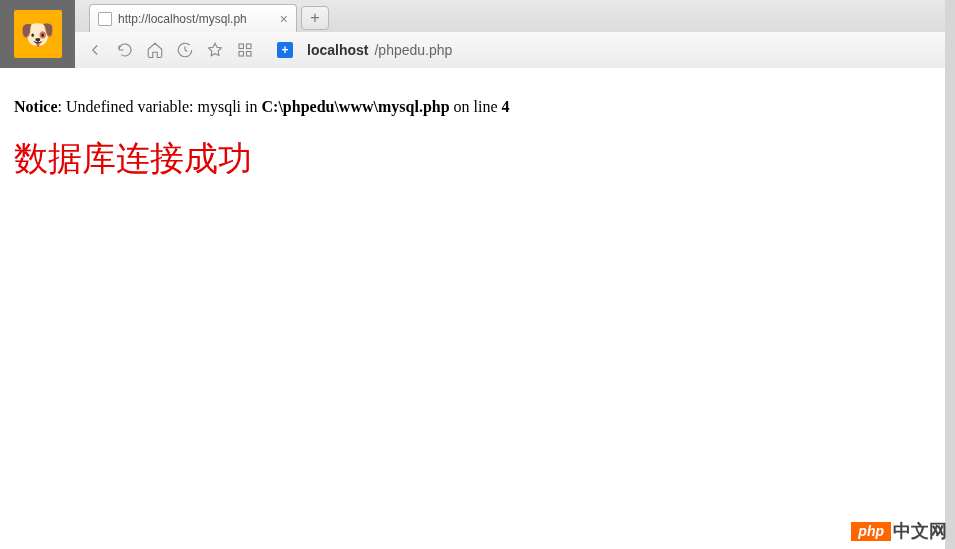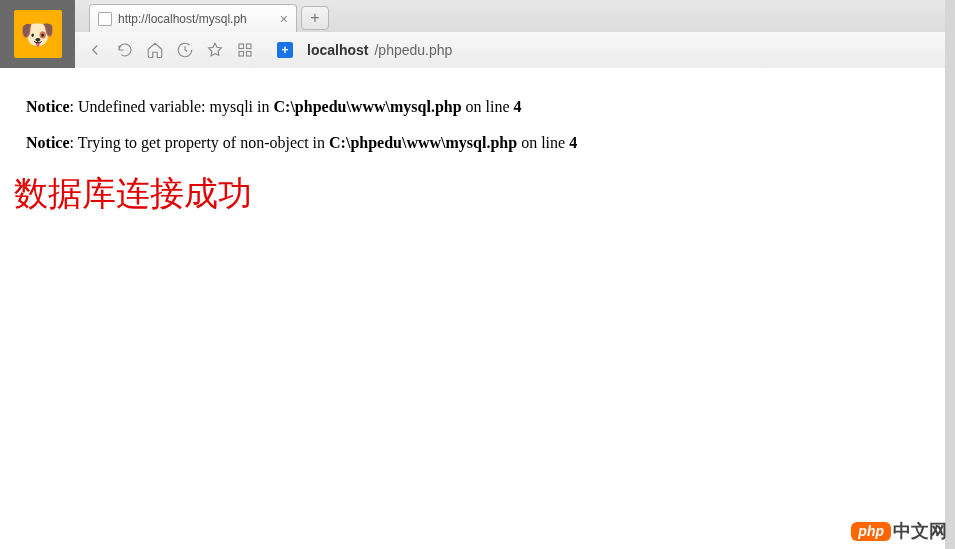--- a/index.html
+++ b/index.html
@@ -116,21 +116,21 @@
     .url-path { color:#666; }
     .content {
       position:absolute;
       left: 0; right: 0; top: 68px; bottom: 0;
       padding: 14px 14px;
       font-size: 16px;
       line-height: 1.35;
     }
     .notice-line {
       font-family: "Times New Roman", serif;
-      margin: 14px 12px;
+      margin: 14px 0;
       color:#000;
     }
     .notice-line b { font-weight: bold; }
     h1.success {
       font-family: "Microsoft YaHei","SimSun",sans-serif;
       color: #e20000;
       font-size: 34px;
       font-weight: 500;
       margin-top: 18px;
     }
@@ -139,21 +139,21 @@
       right: 8px; bottom: 6px;
       font-family: Arial, "Microsoft YaHei", sans-serif;
       font-size: 18px;
       font-weight: 700;
       color:#444;
       display:flex;align-items:center;gap:2px;
     }
     .watermark .badge {
       background:#f60;
       color:#fff;
-      border-radius:6px;
+      border-radius:0;
       padding: 1px 7px 2px;
       font-size: 14px;
       font-style: italic;
       font-weight: 700;
     }
     .right-stripe {
       position:absolute;
       right:0;top:0;width:10px;height:100%;
       background:#d6d6d6;
     }
@@ -213,23 +213,20 @@
       <span class="url-host">localhost</span>
         <span class="url-path">/phpedu.php</span>
     </div>
   </div>
 </div>
 
 <div class="content">
   <p class="notice-line">
     <b>Notice</b><span>: </span><span>Undefined variable: mysqli in </span><b>C:\phpedu\www\mysql.php</b><span> on line </span><b>4</b>
   </p>
-  <p class="notice-line">
-    <b>Notice</b><span>: </span><span>Trying to get property of non-object in </span><b>C:\phpedu\www\mysql.php</b><span> on line </span><b>4</b>
-  </p>
   <h1 class="success">数据库连接成功</h1>
 </div>
 
 <div class="right-stripe"></div>
 
 <div class="watermark">
   <span class="badge">php</span>
   <span>中文网</span>
 </div>
 

